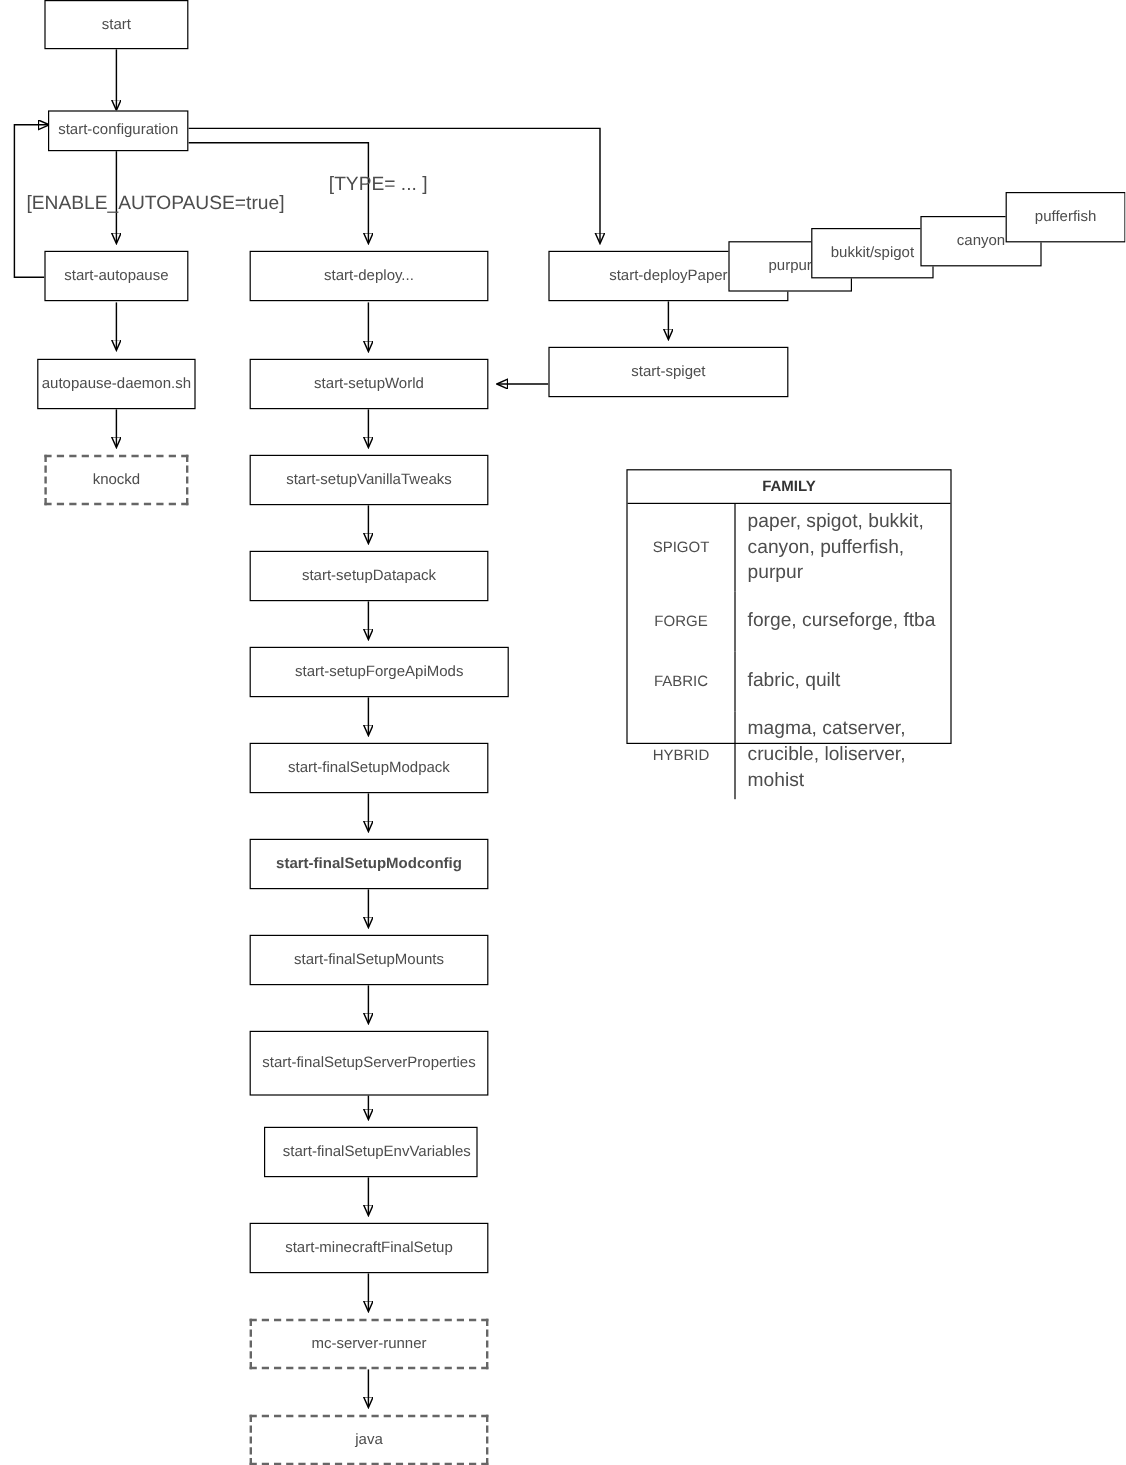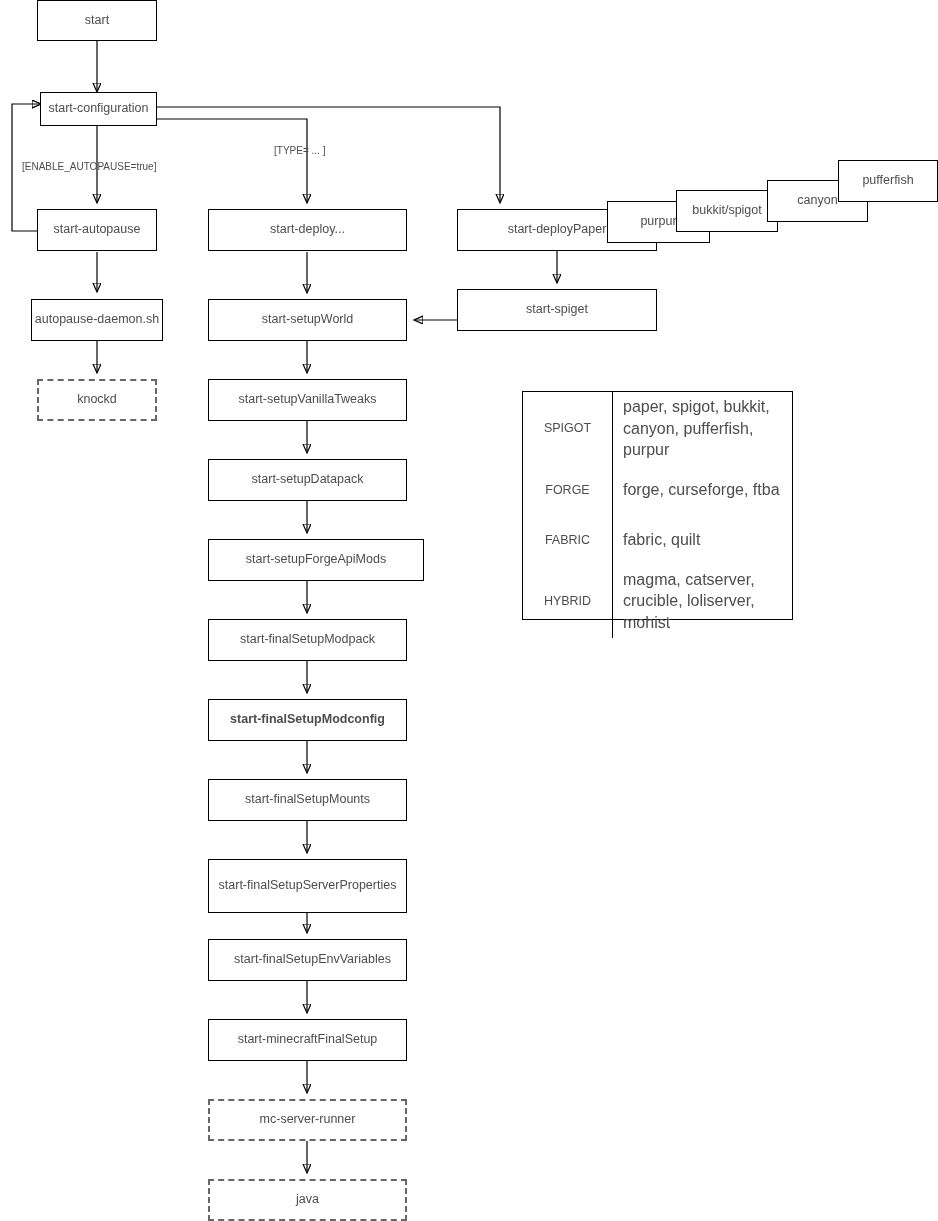--- a/index.html
+++ b/index.html
@@ -26,21 +26,21 @@
     color:#4d4d4d;
     text-align:center;
     line-height:1.25;
     z-index:5;
   }
   .node.dashed{
     border:2px dashed #666666;
   }
   .edge-label{
     position:absolute;
-    font-size:10px;
+    font-size:16px;
     color:#4d4d4d;
     white-space:nowrap;
     z-index:6;
   }
   svg.wires{
     position:absolute;
     left:0;top:0;
     width:938px;
     height:1221px;
     z-index:1;
@@ -215,41 +215,42 @@
   </div>
 
   <div class="node" style="left:208px; top:779px;  width:199px; height:42px;">
     <span>start-finalSetupMounts</span>
   </div>
 
   <div class="node" style="left:208px; top:859px;  width:199px; height:54px;">
     <span>start-finalSetupServerProperties</span>
   </div>
 
-  <div class="node" style="left:208px; top:939px;  width:199px; height:42px;padding-left:10px;">
+  <div class="node" style="left:220px; top:939px;  width:178px; height:42px;padding-left:10px;">
     <span>start-finalSetupEnvVariables</span>
   </div>
 
   <div class="node" style="left:208px; top:1019px; width:199px; height:42px;">
     <span>start-minecraftFinalSetup</span>
   </div>
 
   <div class="node dashed" style="left:208px; top:1099px; width:199px; height:42px;">
     <span>mc-server-runner</span>
   </div>
 
   <div class="node dashed" style="left:208px; top:1179px; width:199px; height:42px;">
     <span>java</span>
   </div>
 
   <div class="edge-label" style="left:22px; top:161px;">[ENABLE_AUTOPAUSE=true]</div>
 
   <div class="edge-label" style="left:274px; top:145px;">[TYPE= ... ]</div>
 
   <div class="legend" style="left:522px; top:391px; width:271px; height:229px;">
+    <div class="legend-title">FAMILY</div>
     <div class="legend-body">
       <div class="legend-row">
         <div class="legend-key">SPIGOT</div>
         <div class="legend-val">paper, spigot, bukkit, canyon, pufferfish, purpur</div>
       </div>
       <div class="legend-row">
         <div class="legend-key">FORGE</div>
         <div class="legend-val">forge, curseforge, ftba</div>
       </div>
       <div class="legend-row">

